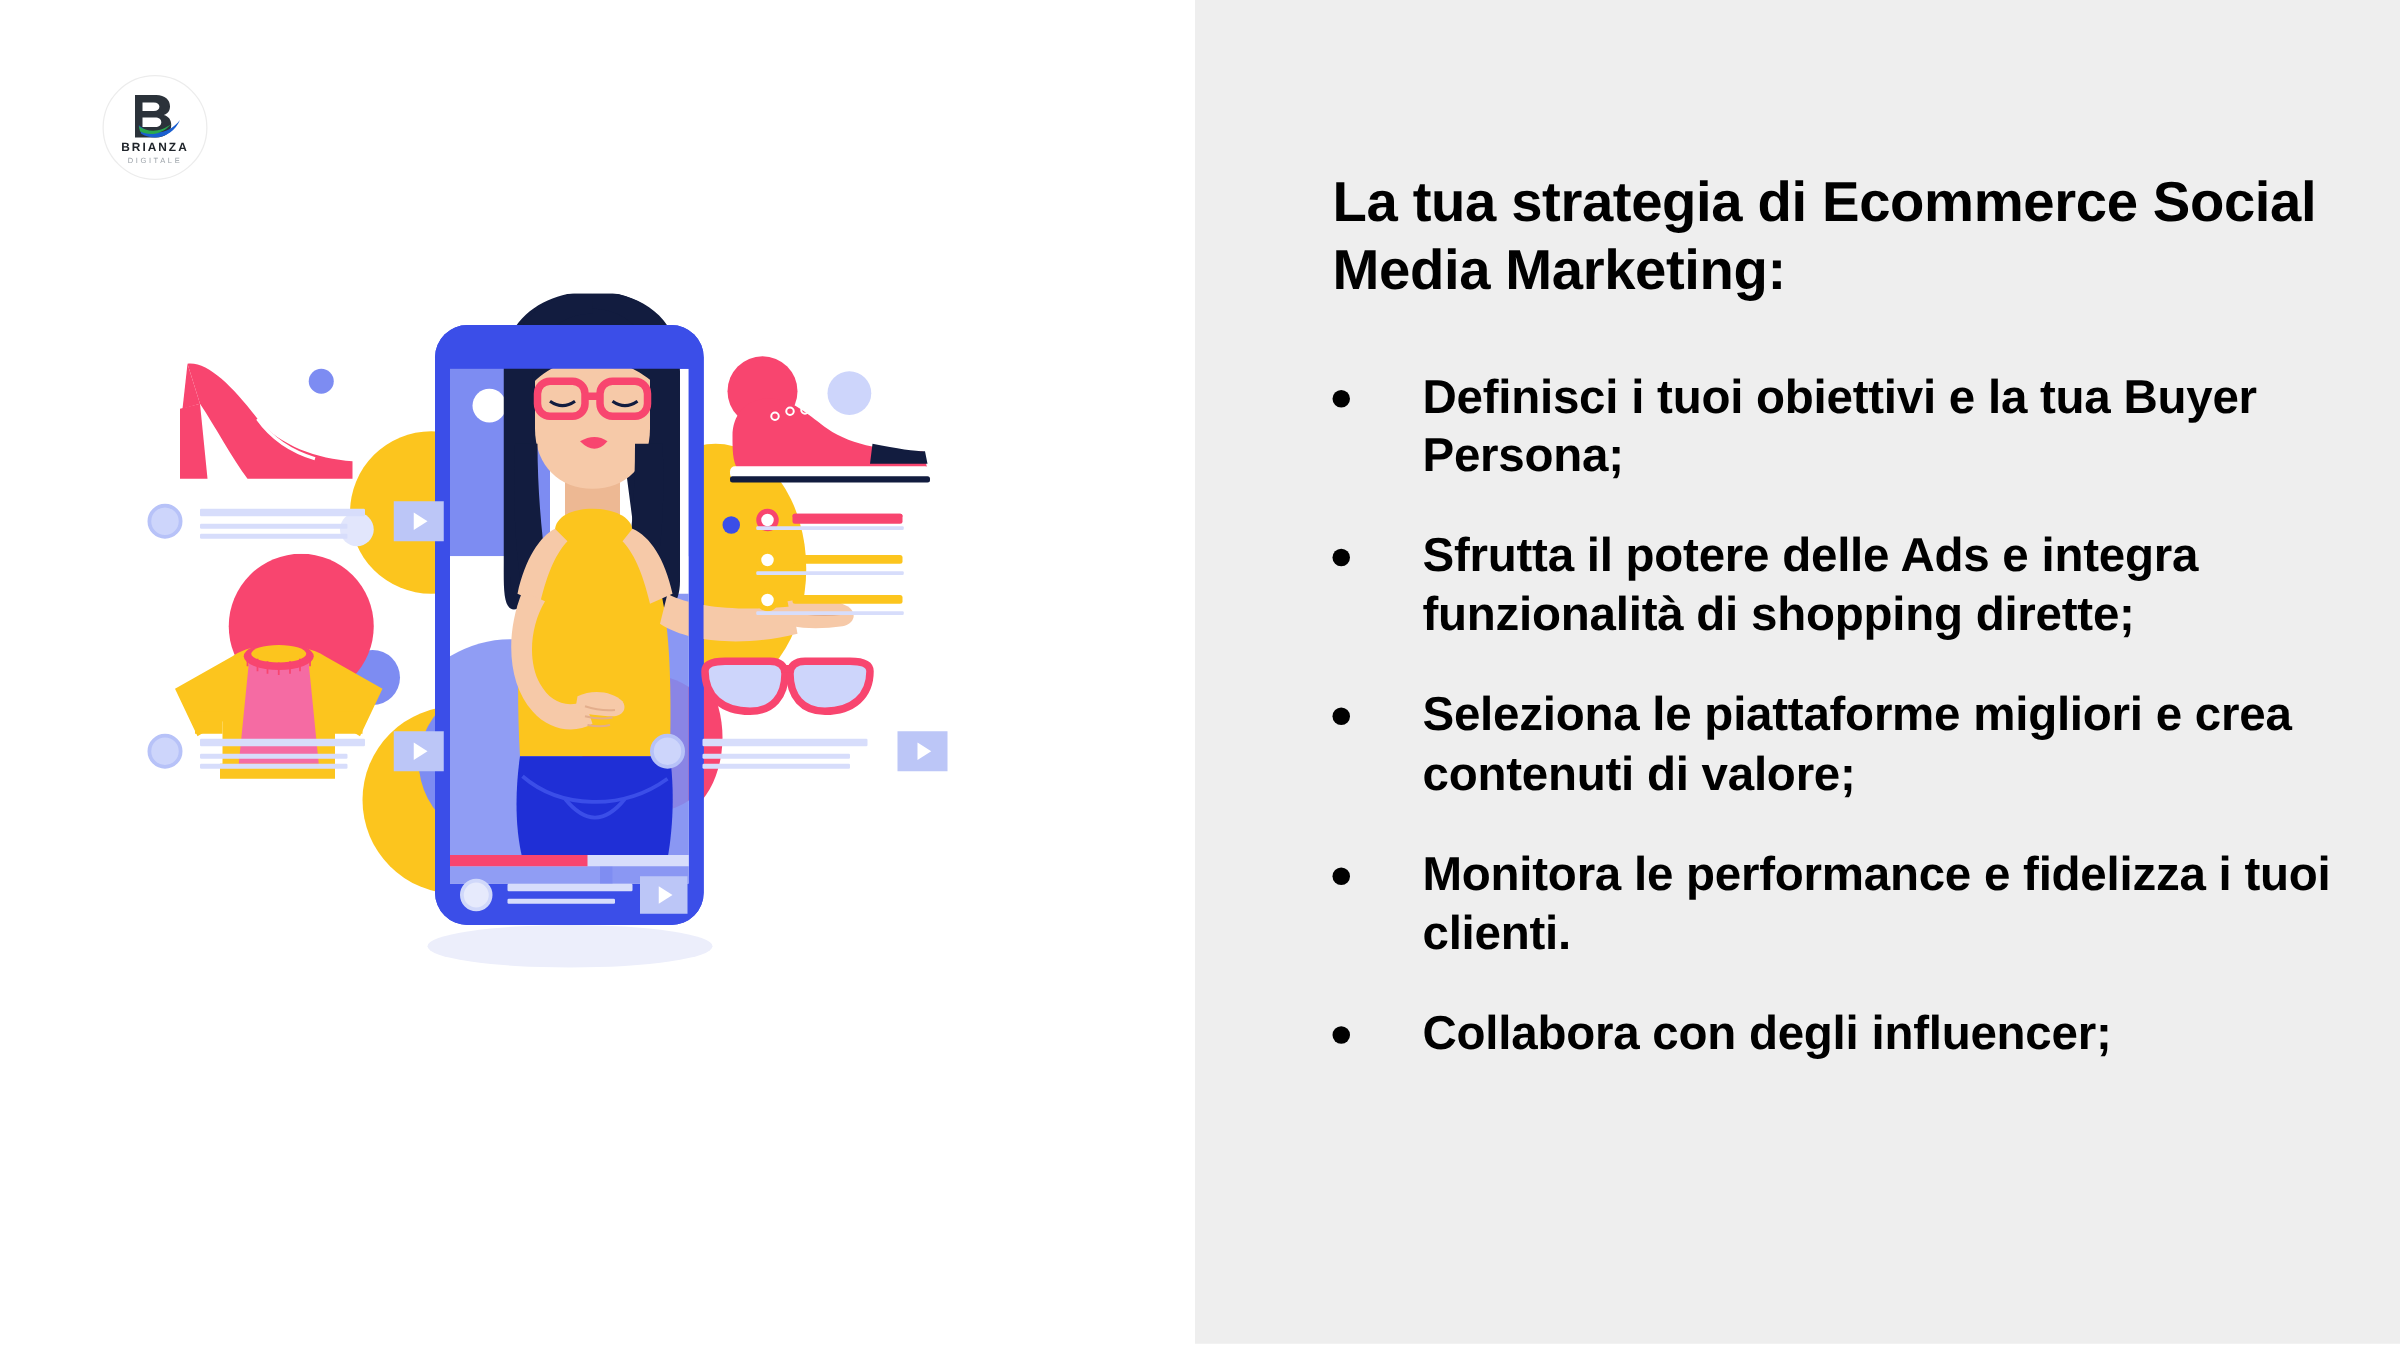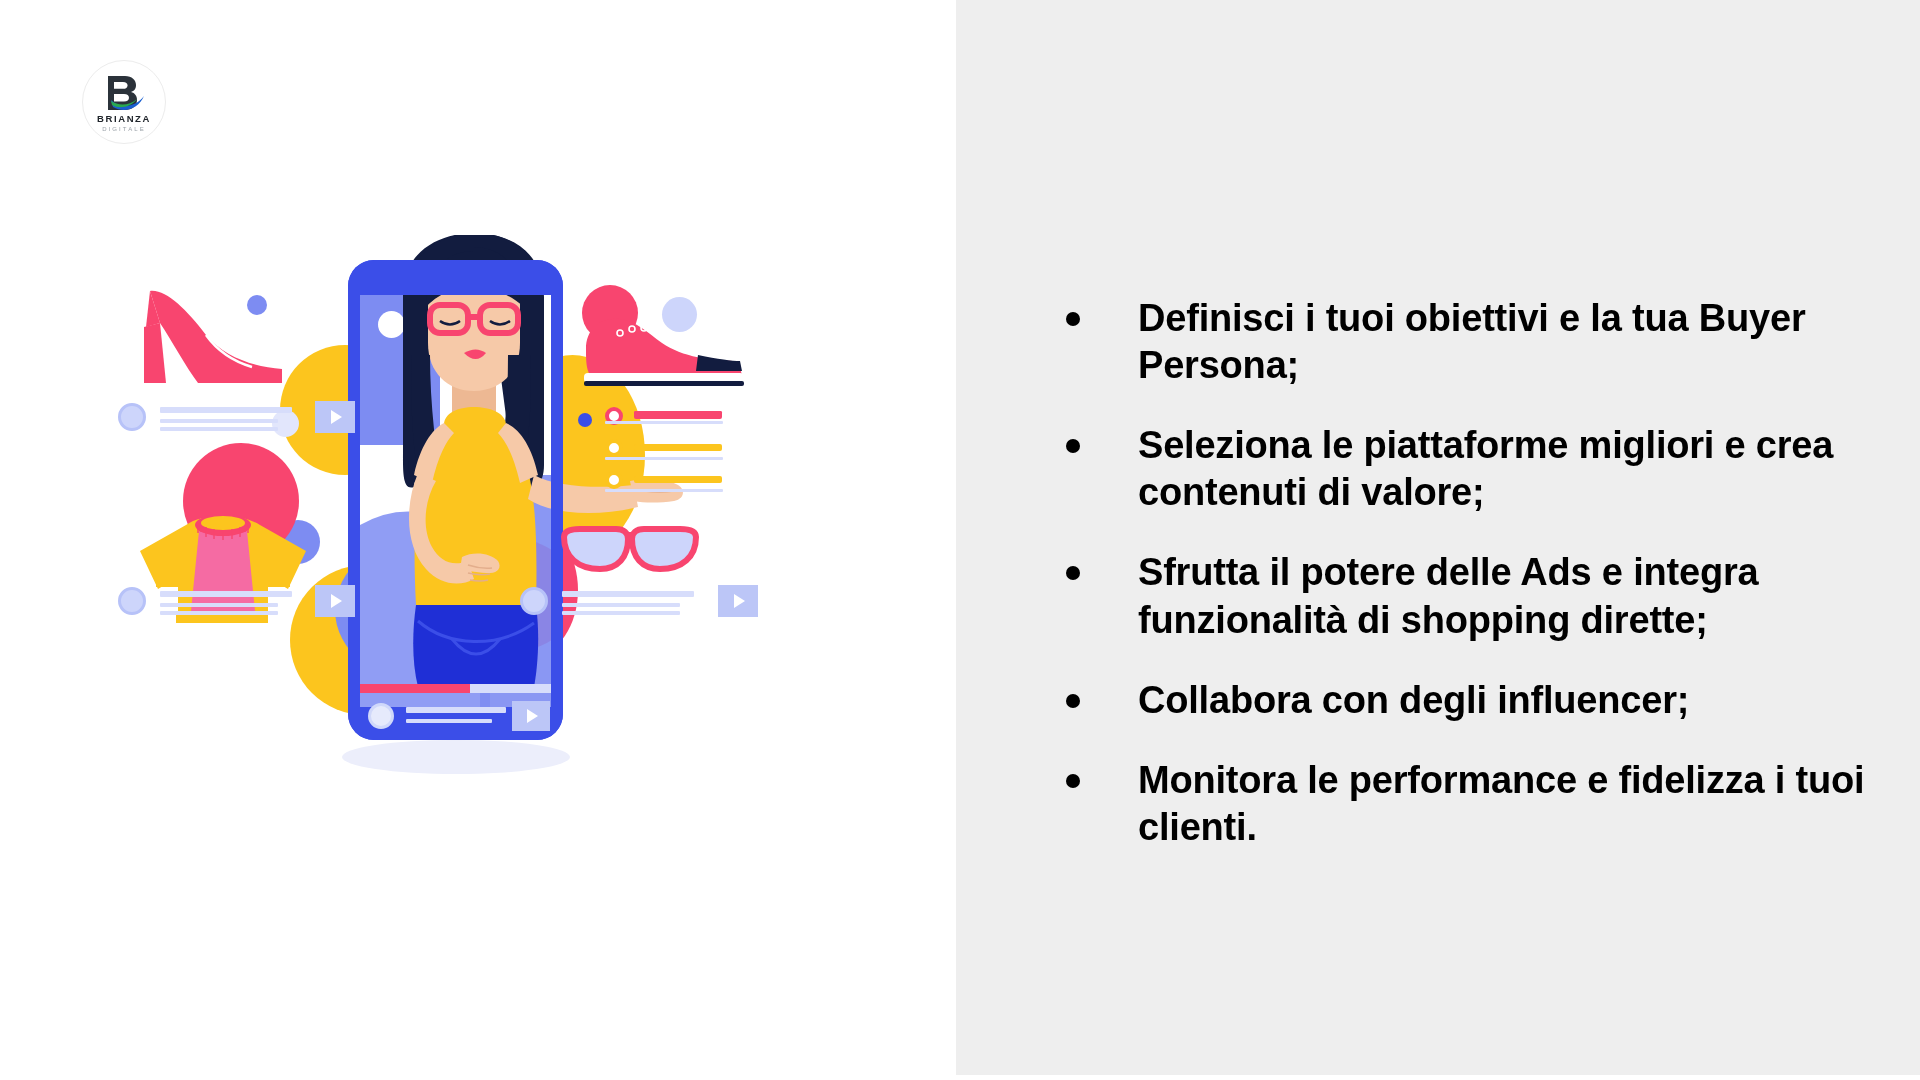--- a/index.html
+++ b/index.html
@@ -406,39 +406,40 @@
       <div class="card-line" style="left:296px; top:484px; width:86px; height:4px;"></div>
       <div class="card-play" style="left:402px; top:466px; width:38px; height:30px;">
         <span class="card-play-tri"></span>
       </div>
 
     </div>
   </div>
 
   <div id="right-panel"></div>
 
+  <h1 id="headline">La tua strategia di Ecommerce Social Media Marketing:</h1>
 
   <ul id="bullet-list" style="list-style:none; margin:0; padding:0;font-weight:bold;">
     <li class="bullet-row">
       <span class="bullet-dot"></span>
       <span class="bullet-text">Definisci i tuoi obiettivi e la tua Buyer Persona;</span>
     </li>
     <li class="bullet-row">
       <span class="bullet-dot"></span>
+      <span class="bullet-text">Sfrutta il potere delle Ads e integra funzionalità di shopping dirette;</span>
+    </li>
+    <li class="bullet-row">
+      <span class="bullet-dot"></span>
       <span class="bullet-text">Seleziona le piattaforme migliori e crea contenuti di valore;</span>
     </li>
     <li class="bullet-row">
       <span class="bullet-dot"></span>
-      <span class="bullet-text">Sfrutta il potere delle Ads e integra funzionalità di shopping dirette;</span>
+      <span class="bullet-text">Monitora le performance e fidelizza i tuoi clienti.</span>
     </li>
     <li class="bullet-row">
       <span class="bullet-dot"></span>
       <span class="bullet-text">Collabora con degli influencer;</span>
     </li>
-    <li class="bullet-row">
-      <span class="bullet-dot"></span>
-      <span class="bullet-text">Monitora le performance e fidelizza i tuoi clienti.</span>
-    </li>
   </ul>
 
   <div id="right-bottom-white"></div>
 
 </div>
 
 </body></html>

